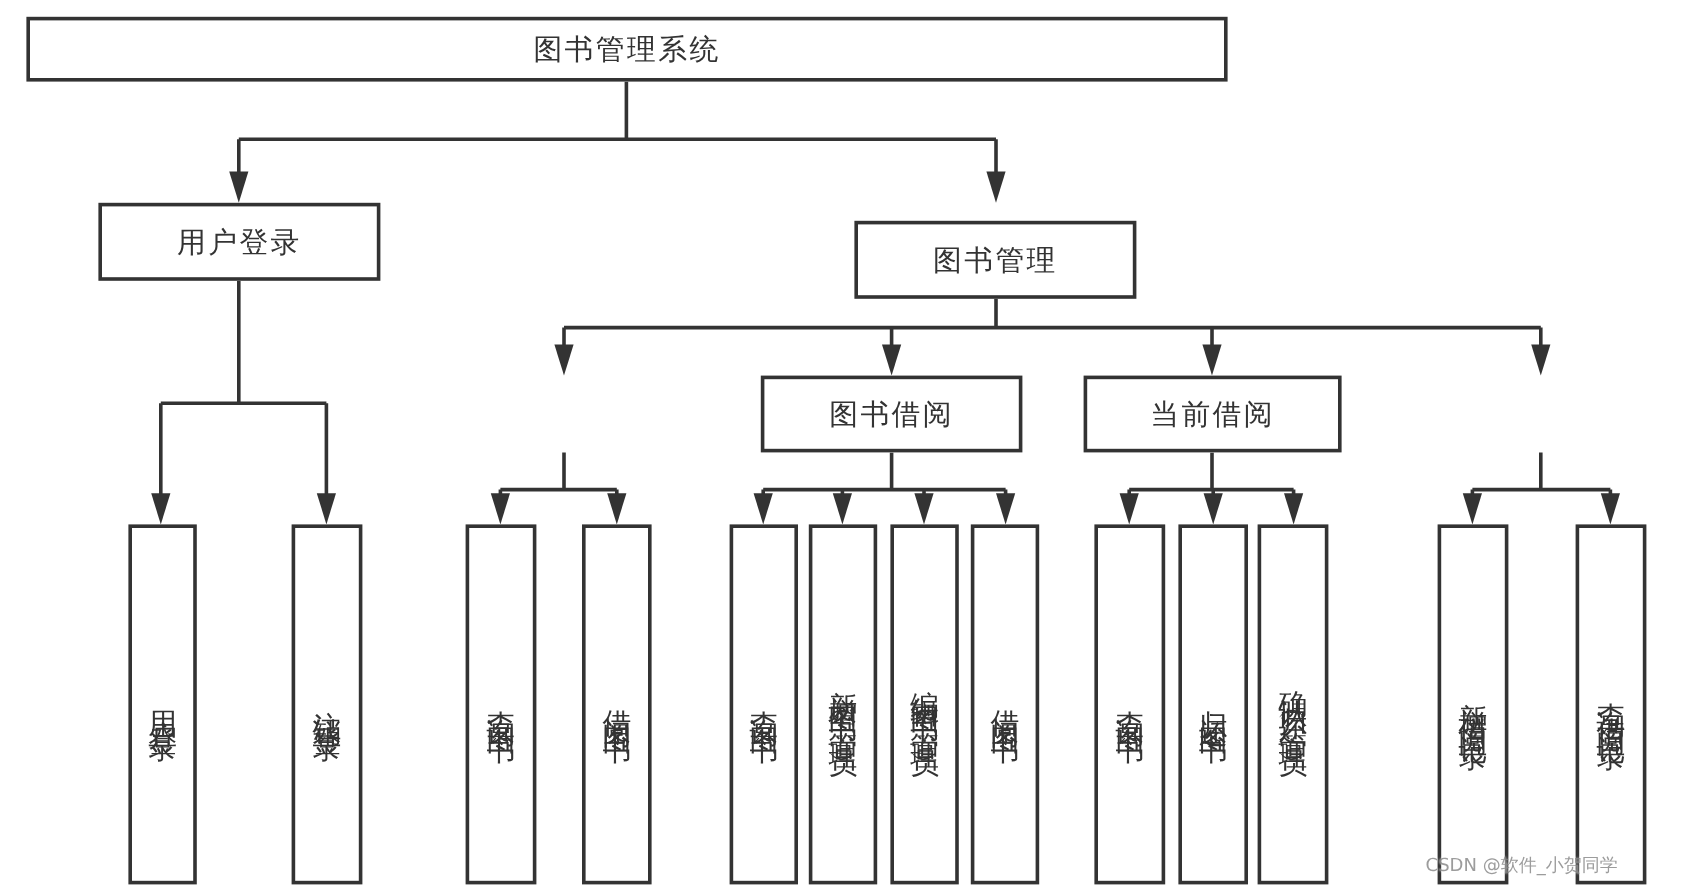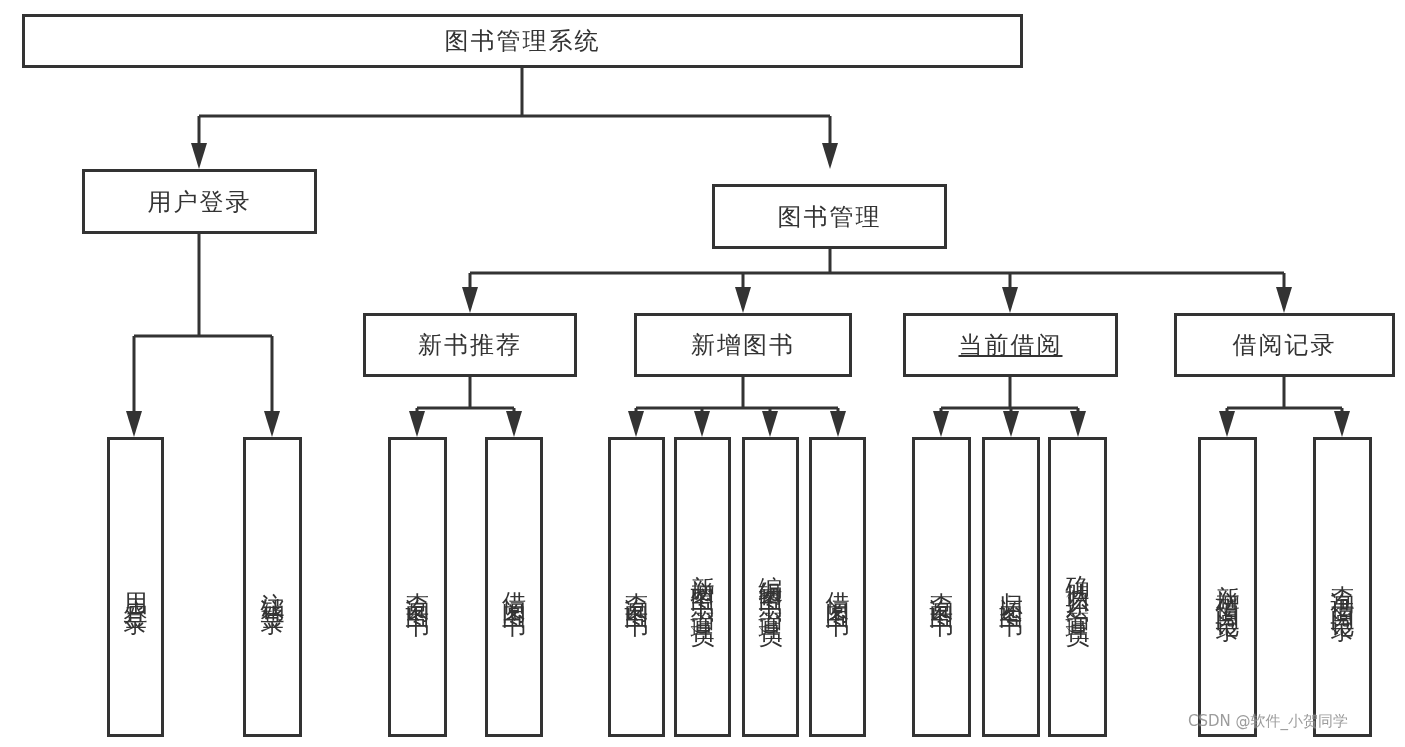--- a/index.html
+++ b/index.html
@@ -98,24 +98,22 @@
       <polygon points="1219,411 1235,411 1227,437"></polygon>
       <polygon points="1334,411 1350,411 1342,437"></polygon>
     </g>
   </svg>
 
   <div class="node" style="left:22px;top:14px;width:1001px;height:54px;">图书管理系统</div>
 
   <div class="node" style="left:82px;top:169px;width:235px;height:65px;">用户登录</div>
   <div class="node" style="left:712px;top:184px;width:235px;height:65px;">图书管理</div>
 
-  <div class="node" style="left:363px;top:313px;width:214px;height:64px;">新书推荐</div>
-  <div class="node" style="left:634px;top:313px;width:218px;height:64px;">新增图书</div>
-  <div class="node" style="left:903px;top:313px;width:215px;height:64px;text-decoration:underline;">当前借阅</div>
-  <div class="node" style="left:1174px;top:313px;width:221px;height:64px;">借阅记录</div>
+  <div class="node" style="left:634px;top:313px;width:218px;height:64px;">图书借阅</div>
+  <div class="node" style="left:903px;top:313px;width:215px;height:64px;">当前借阅</div>
 
   <div class="node leaf" style="left:107px;top:437px;width:57px;height:300px;">
     <span class="vtext">用户登录</span>
   </div>
   <div class="node leaf" style="left:243px;top:437px;width:59px;height:300px;">
     <span class="vtext">注销登录</span>
   </div>
 
   <div class="node leaf" style="left:388px;top:437px;width:59px;height:300px;">
     <span class="vtext">查询图书</span>

